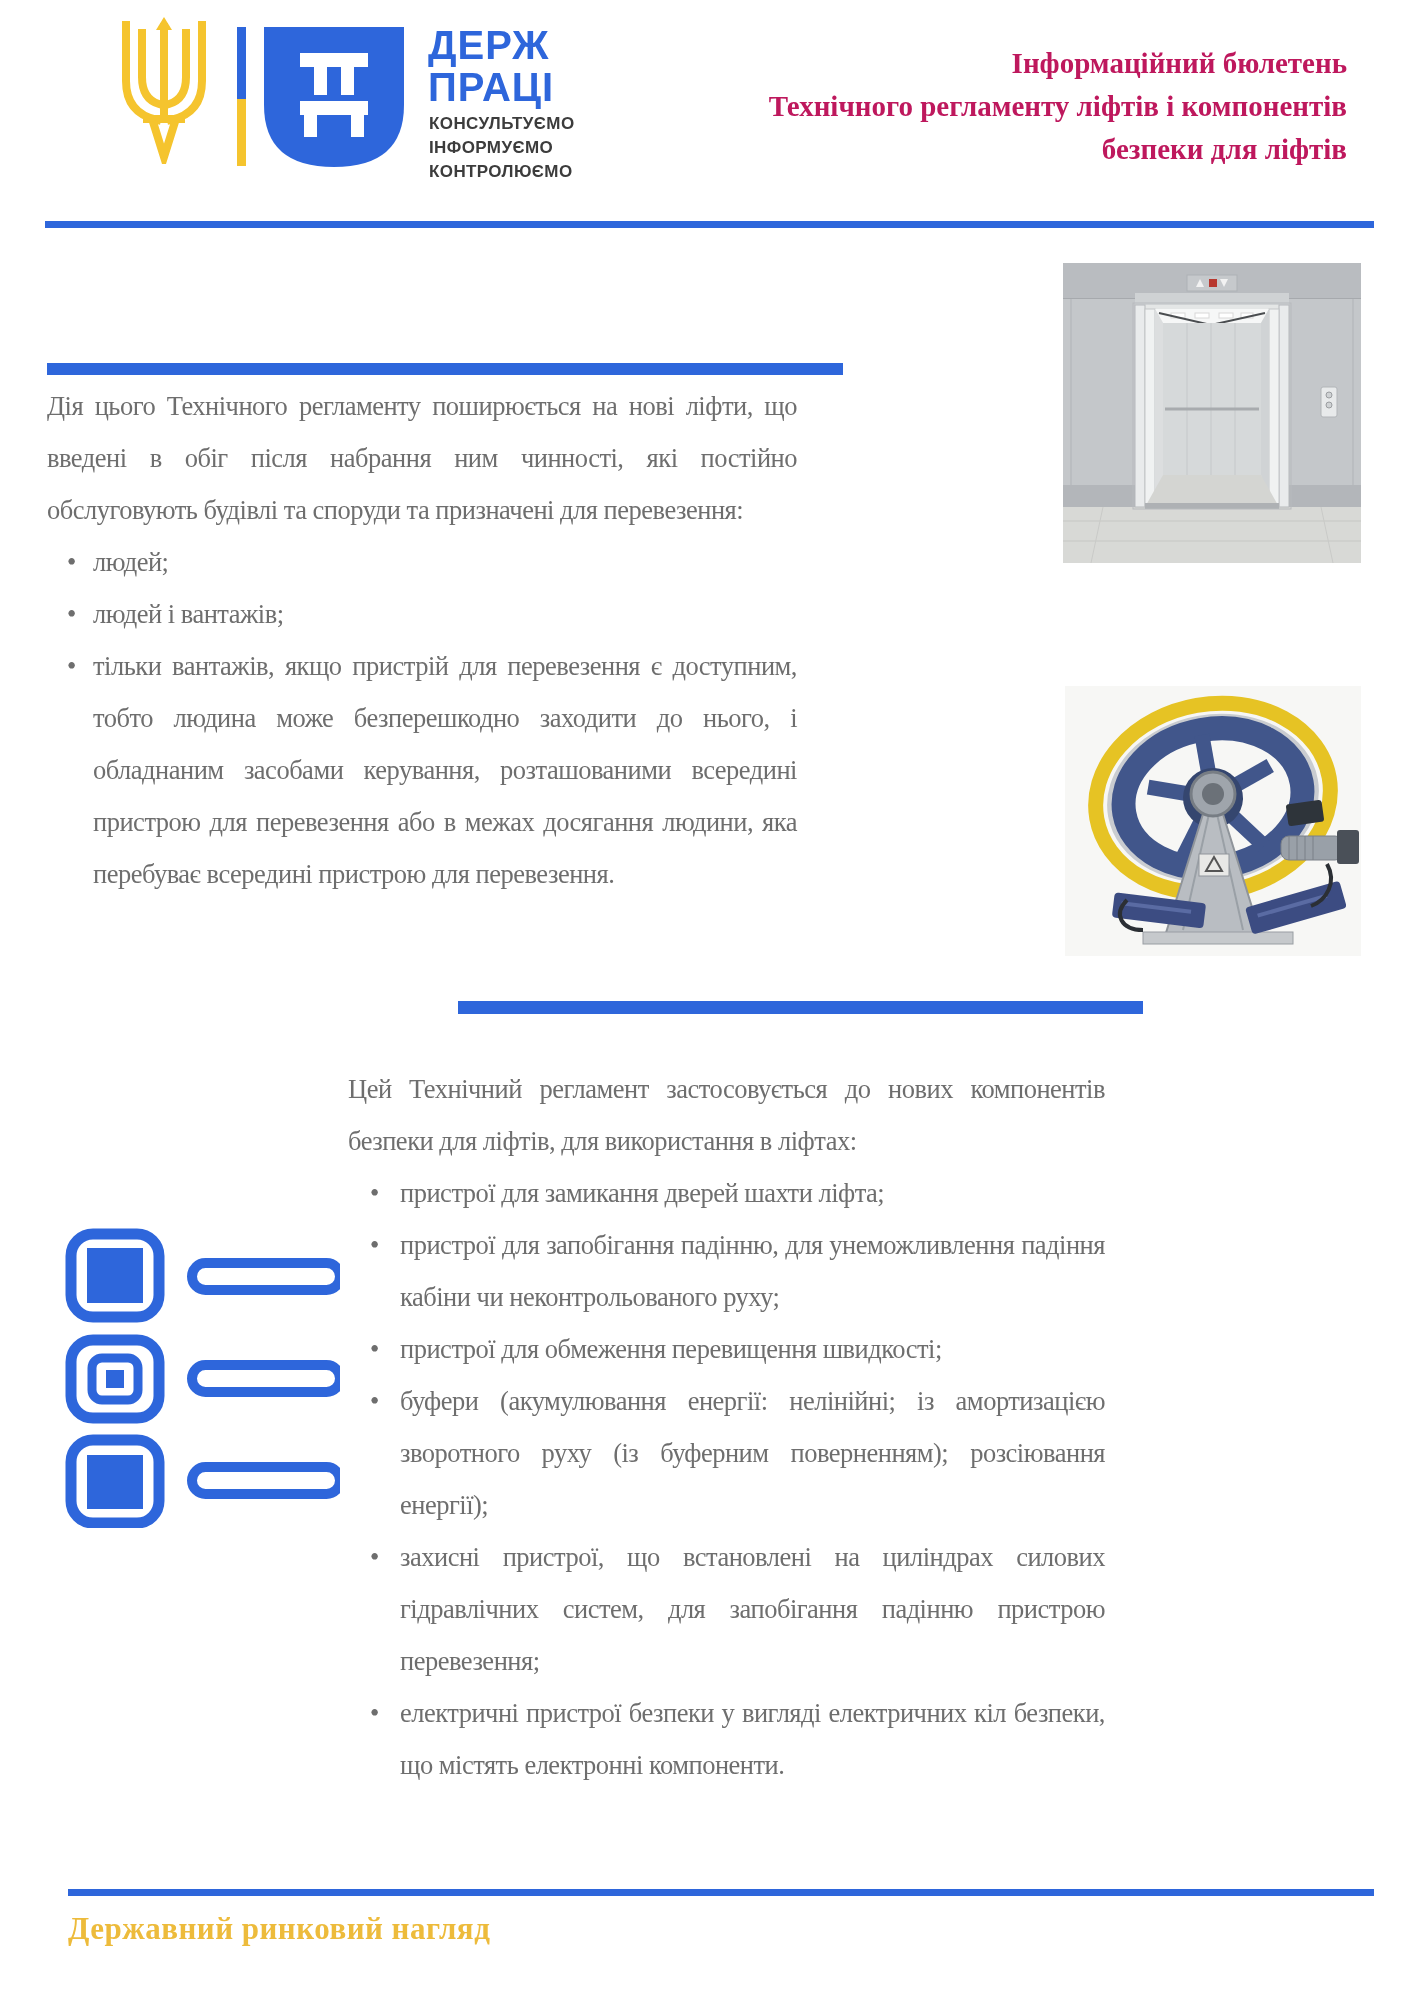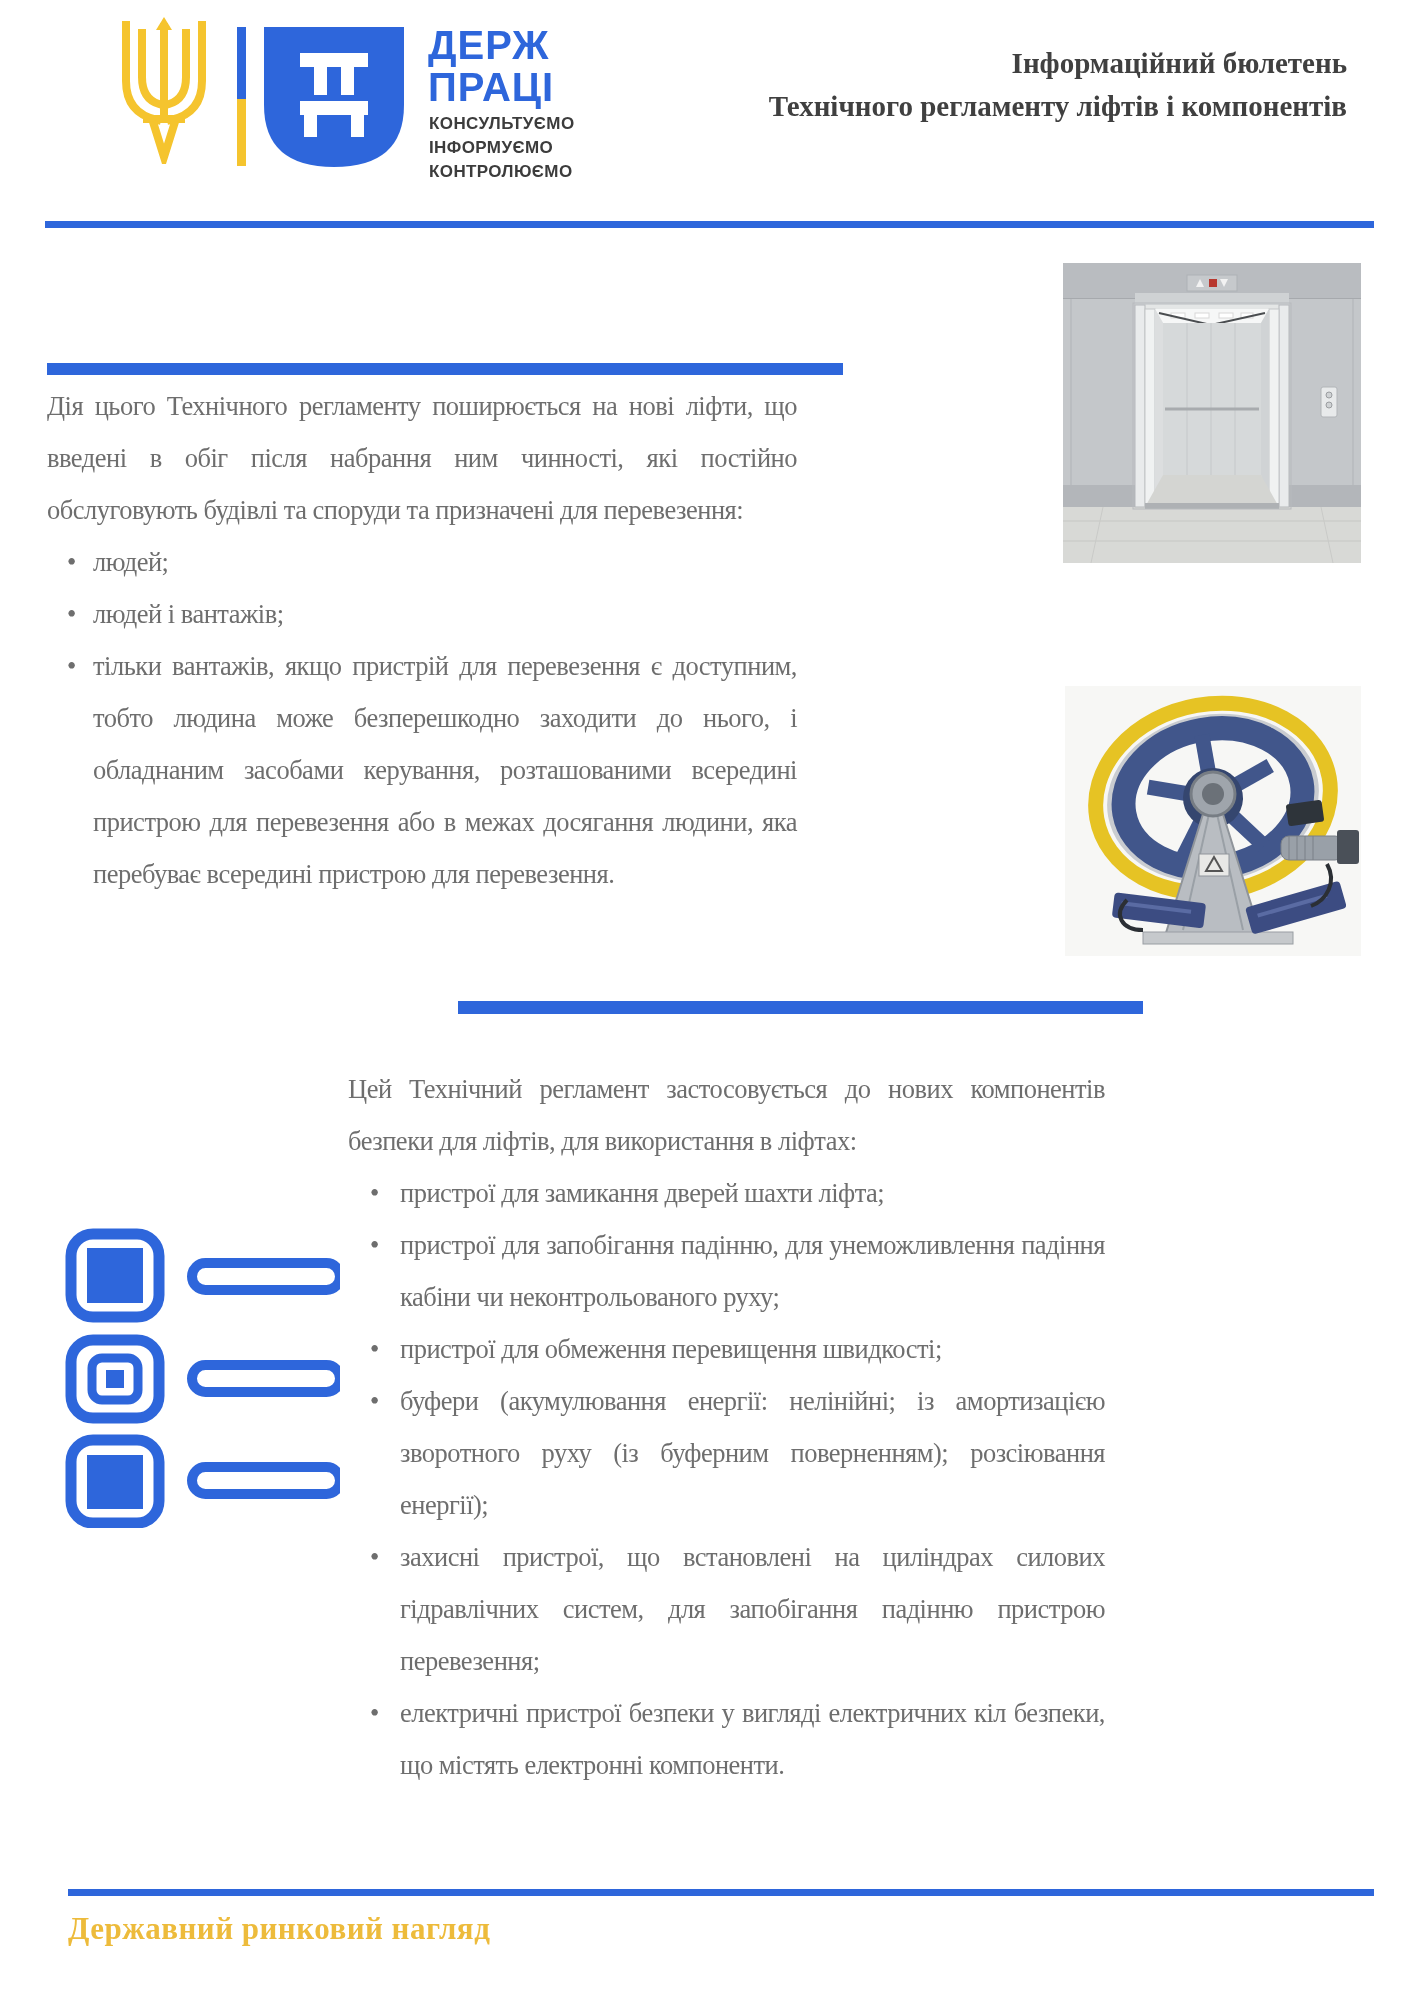--- a/index.html
+++ b/index.html
@@ -13,21 +13,21 @@
   .sep-bar{position:absolute;left:237px;top:27px;width:9px;height:139px;
            background:linear-gradient(to bottom,#2E66DB 0 52%,#F5C42E 52% 100%);}
   .shield{position:absolute;left:264px;top:27px;width:140px;height:140px;}
   .brand-name{position:absolute;left:428px;top:24px;color:#2E66DB;
               font-family:"Liberation Sans", sans-serif;font-weight:bold;
               font-size:40px;line-height:42px;letter-spacing:1px;}
   .brand-tagline{position:absolute;left:429px;top:112px;color:#3C3C3C;
               font-family:"Liberation Sans", sans-serif;font-weight:bold;
               font-size:17px;line-height:24px;letter-spacing:0.4px;}
   .bulletin{position:absolute;right:66px;top:42px;text-align:right;
-            font-weight:bold;font-size:29px;line-height:43px;color:#404040;}
+            font-weight:bold;font-size:29px;line-height:43px;color:#be185d;}
   .topline{position:absolute;left:45px;top:221px;width:1329px;height:7px;background:#2E66DB;}
   
   .sec1-title{position:absolute;left:47px;top:247px;font-weight:bold;
               font-size:34px;line-height:52px;color:#1C1C1C;}
   .title-bar{position:absolute;left:47px;top:363px;width:796px;height:12px;background:#2E66DB;}
   .bodytext{font-size:26.5px;line-height:52px;color:#6E6E6E;text-align:justify;letter-spacing:-0.5px;}
   .sec1-body{position:absolute;left:47px;top:380px;width:750px;}
   .sec2-body{position:absolute;left:348px;top:1063px;width:757px;}
   .bodytext p{margin:0;}
   .blist{list-style:none;margin:0;padding:0;}
@@ -86,20 +86,21 @@
 
   <div class="brand-tagline">
     <div>КОНСУЛЬТУЄМО</div>
     <div>ІНФОРМУЄМО</div>
     <div>КОНТРОЛЮЄМО</div>
   </div>
 
   <div class="bulletin">
     <div>Інформаційний бюлетень</div>
     <div>Технічного регламенту ліфтів і компонентів</div>
+    <div>безпеки для ліфтів</div>
   </div>
 
   <div class="topline"></div>
 
   <div class="title-bar"></div>
 
   <div class="sec1-body bodytext">
     <p>Дія цього Технічного регламенту поширюється на нові ліфти, що введені в обіг після набрання ним чинності, які постійно обслуговують будівлі та споруди та призначені для перевезення:</p>
     <ul class="blist">
       <li>людей;</li>

